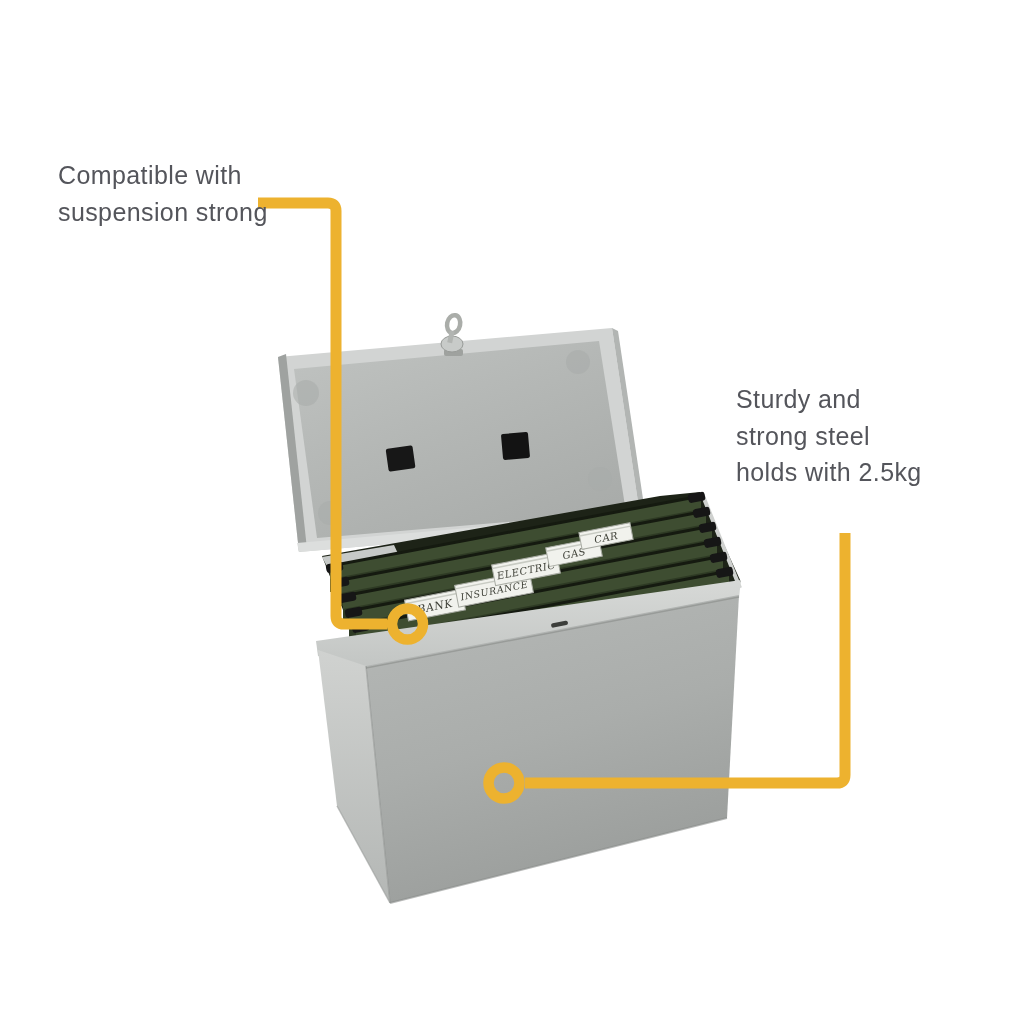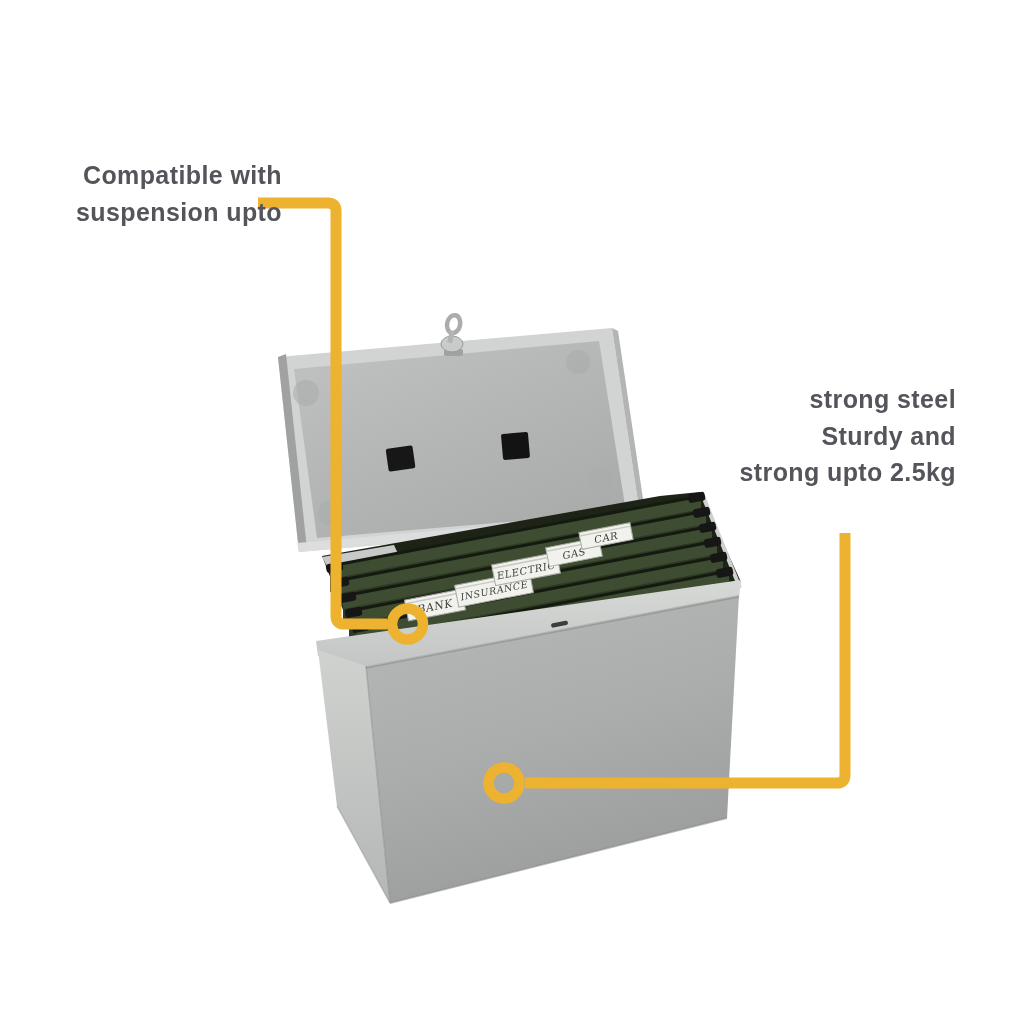--- a/index.html
+++ b/index.html
@@ -1,20 +1,20 @@
 <!DOCTYPE html>
 <html style="--accent: #EDB22F; --annotation-text: #54555B; --file-green: #3E4D31;"><head>
 <meta charset="utf-8">
 <style>
   html,body{margin:0;padding:0;background:#fff;}
   .canvas{position:relative;width:1024px;height:1024px;background:#fff;overflow:hidden;
           font-family:"Liberation Sans",sans-serif;}
   .scene{position:absolute;left:0;top:0;}
-  .annot{position:absolute;text-align:right;color:var(--annotation-text,#54555B);
-         font-size:25px;line-height:36.6px;font-weight:700;letter-spacing:.4px;}
+  .annot{position:absolute;text-align:left;color:var(--annotation-text,#54555B);
+         font-size:25px;line-height:36.6px;font-weight:400;letter-spacing:.4px;}
   .annot-left{left:58px;top:157px;width:224px;}
   .annot-right{left:736px;top:381px;width:220px;}
   .callout{stroke:var(--accent,#EDB22F);fill:none;}
   .tab-text{font-family:"DejaVu Serif",serif;font-style:italic;fill:#3f4138;letter-spacing:.6px;}
 </style>
 </head>
 <body>
 
 <div class="canvas">
 
@@ -171,22 +171,22 @@
     <g>
       <path class="callout" d="M258 203 H328 Q336 203 336 211 V616 Q336 624 344 624 H387" stroke-width="11"></path>
       <circle class="callout" cx="407.5" cy="624" r="15.5" stroke-width="10.5"></circle>
       <path class="callout" d="M845 533 V775 Q845 783 837 783 H525" stroke-width="11"></path>
       <circle class="callout" cx="504" cy="783" r="15.5" stroke-width="10.5"></circle>
     </g>
   </svg>
 
   <div class="annot annot-left">
     <div>Compatible with</div>
-    <div>suspension upto</div>
+    <div>suspension strong</div>
   </div>
 
   <div class="annot annot-right">
+    <div>Sturdy and</div>
     <div>strong steel</div>
-    <div>Sturdy and</div>
-    <div>strong upto 2.5kg</div>
+    <div>holds with 2.5kg</div>
   </div>
 
 </div>
 
 </body></html>

